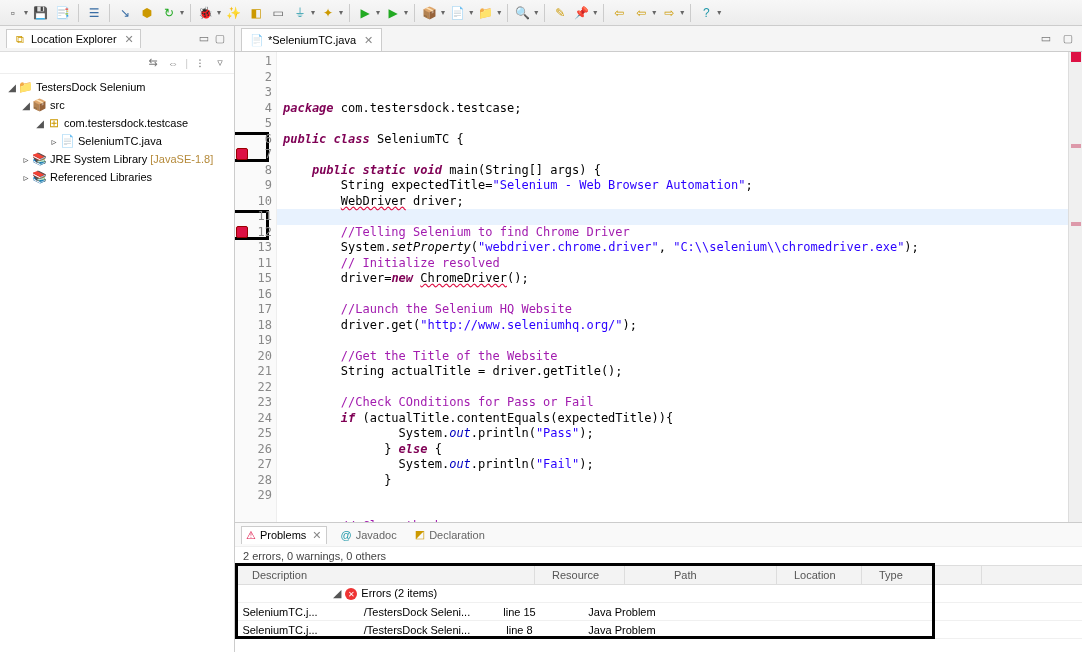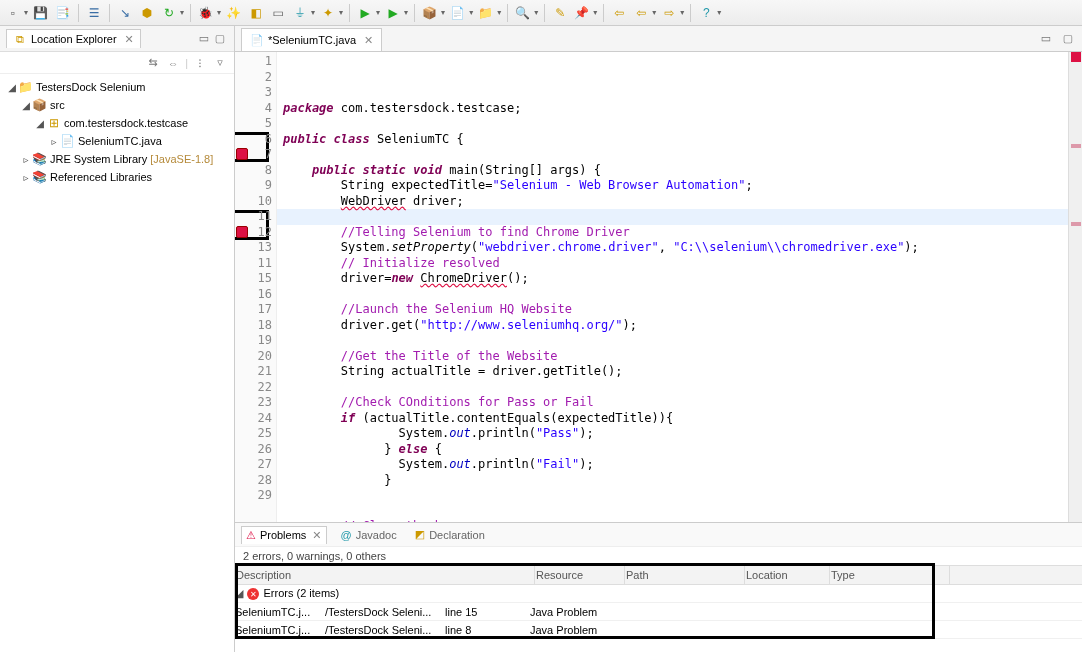--- a/index.html
+++ b/index.html
@@ -41,27 +41,27 @@
 .code-inner { position: relative; z-index: 1; }
 .ov-ruler { width: 14px; background: #f0f0f0; border-left: 1px solid #ddd; position: relative; }
 .ov-mark { position: absolute; left: 2px; width: 10px; height: 4px; }
 .bottom-panel { height: 130px; border-top: 1px solid #ccc; display: flex; flex-direction: column; background: #fff; }
 .bottom-tabs { height: 24px; display: flex; align-items: center; padding: 0 6px; gap: 10px; border-bottom: 1px solid #eee; background: #f9f9f9; }
 .btab { display: flex; align-items: center; gap: 4px; padding: 2px 4px; font-size: 11px; color: #666; cursor: pointer; }
 .btab.active { border: 1px solid #ccc; border-bottom: none; background: #fff; color: #000; }
 .status-line { padding: 3px 8px; font-size: 11px; color: #444; }
 .prob-table { flex: 1; overflow: hidden; }
 .prob-head { display: flex; background: #f3f3f3; border-top: 1px solid #ddd; border-bottom: 1px solid #ddd; font-size: 11px; color: #555; }
-.prob-head > div { padding: 3px 1px; border-right: 1px solid #ddd; }
+.prob-head > div { padding: 3px 17px; border-right: 1px solid #ddd; }
 .prob-rows { font-size: 11px; }
 .prob-row { display: flex; align-items: center; height: 18px; border-bottom: 1px solid #f0f0f0; }
-.prob-row > div { padding: 0 0; overflow: hidden; text-overflow: ellipsis; white-space: nowrap; }
+.prob-row > div { padding: 0 0; overflow: hidden; text-overflow: ellipsis; white-space: nowrap; text-align: center; }
 .col-desc { width: 300px; }
 .col-res { width: 90px; }
-.col-path { width: 120px; }
+.col-path { width: 120px; margin-left: 32px; }
 .col-loc { width: 85px; }
 .col-type { width: 120px; }
 .err-ico { width: 12px; height: 12px; background: #e33; border-radius: 50%; display: inline-flex; align-items: center; justify-content: center; color: #fff; font-size: 8px; margin-right: 4px; }
 .box2 { position: absolute; border: 3px solid #000; pointer-events: none; }
 </style>
 </head>
 <body>
 
 <div class="toolbar">
   <span class="tb-btn">▫</span>

